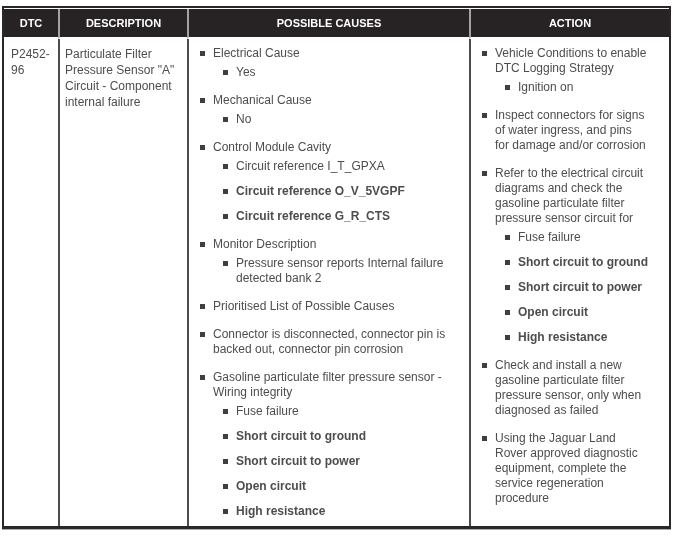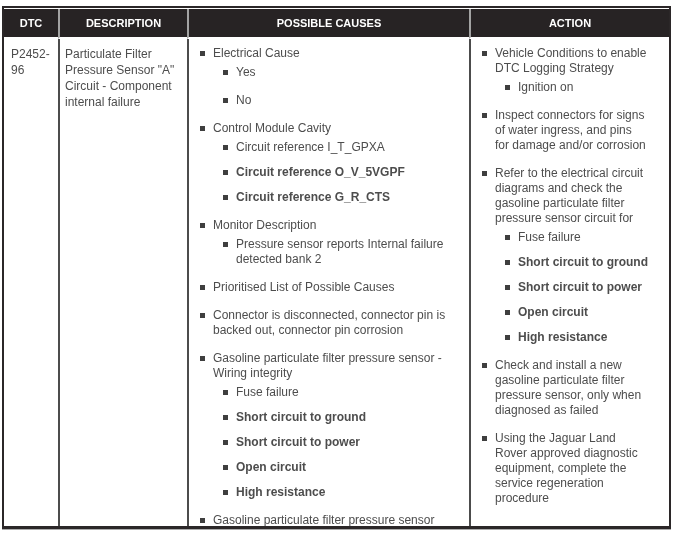--- a/index.html
+++ b/index.html
@@ -114,20 +114,24 @@
               <ul class="sub">
                 <li>
                   <div class="line">
                     <span class="bullet"></span>
                     <span class="txt">Yes</span>
                   </div>
                 </li>
               </ul>
             </li>
             <li>
+              <div class="line">
+                <span class="bullet"></span>
+                <span class="txt">Mechanical Cause</span>
+              </div>
               <ul class="sub">
                 <li>
                   <div class="line">
                     <span class="bullet"></span>
                     <span class="txt">No</span>
                   </div>
                 </li>
               </ul>
             </li>
             <li>

